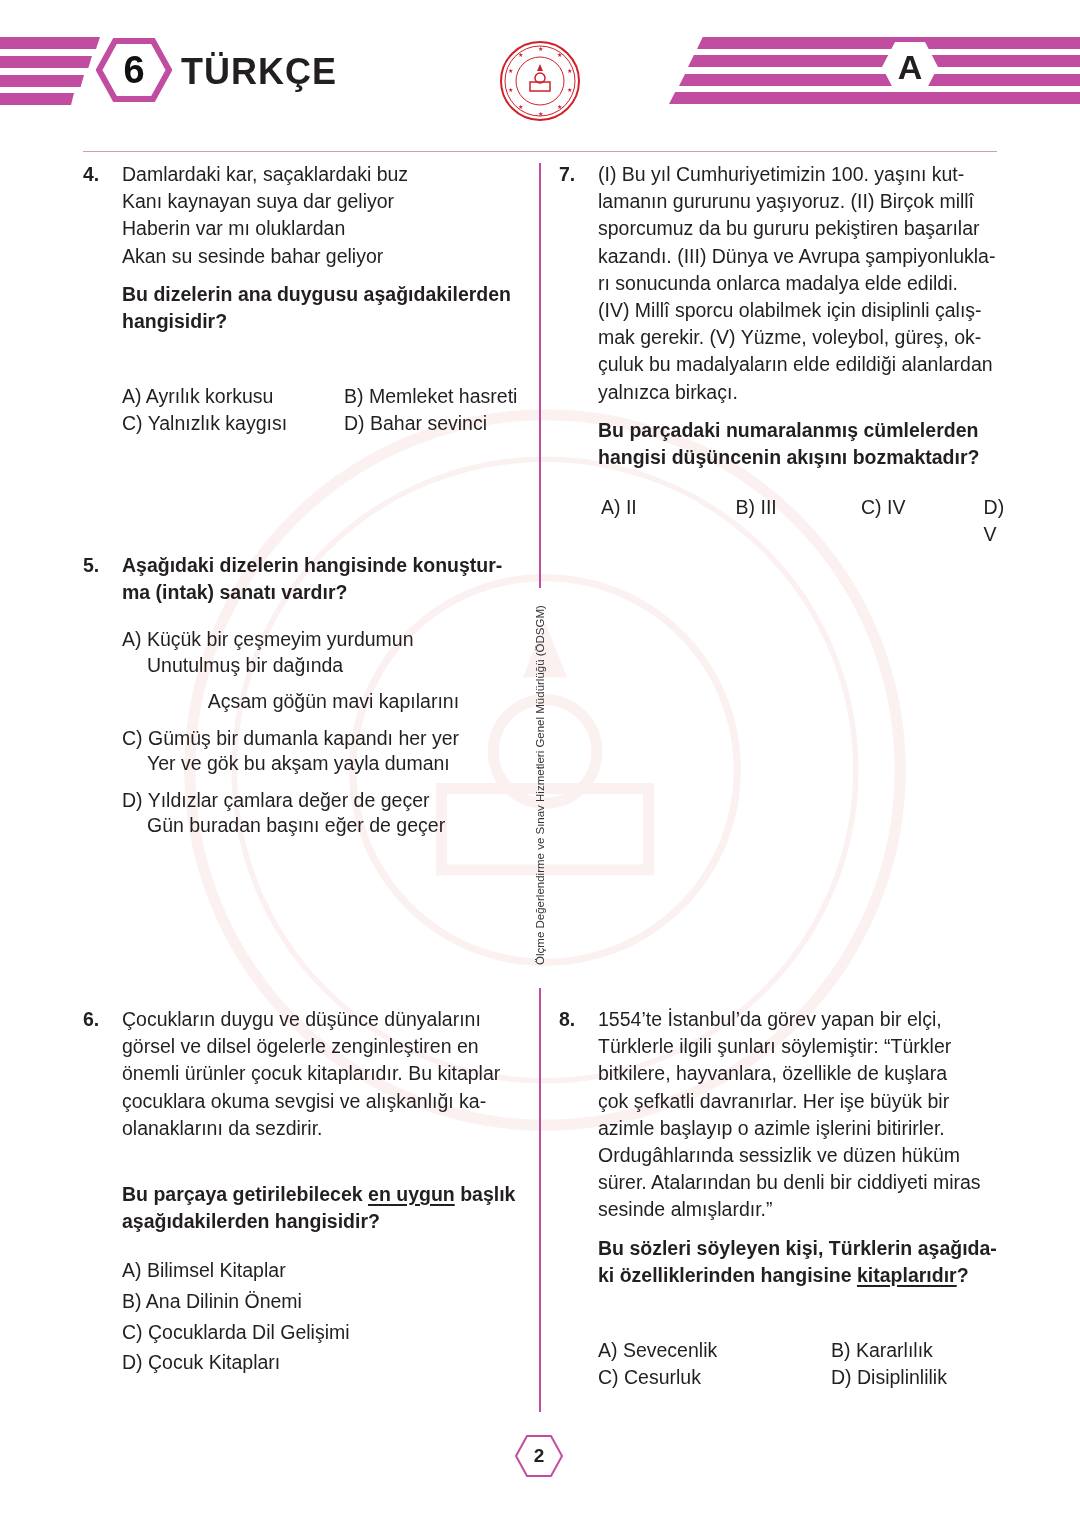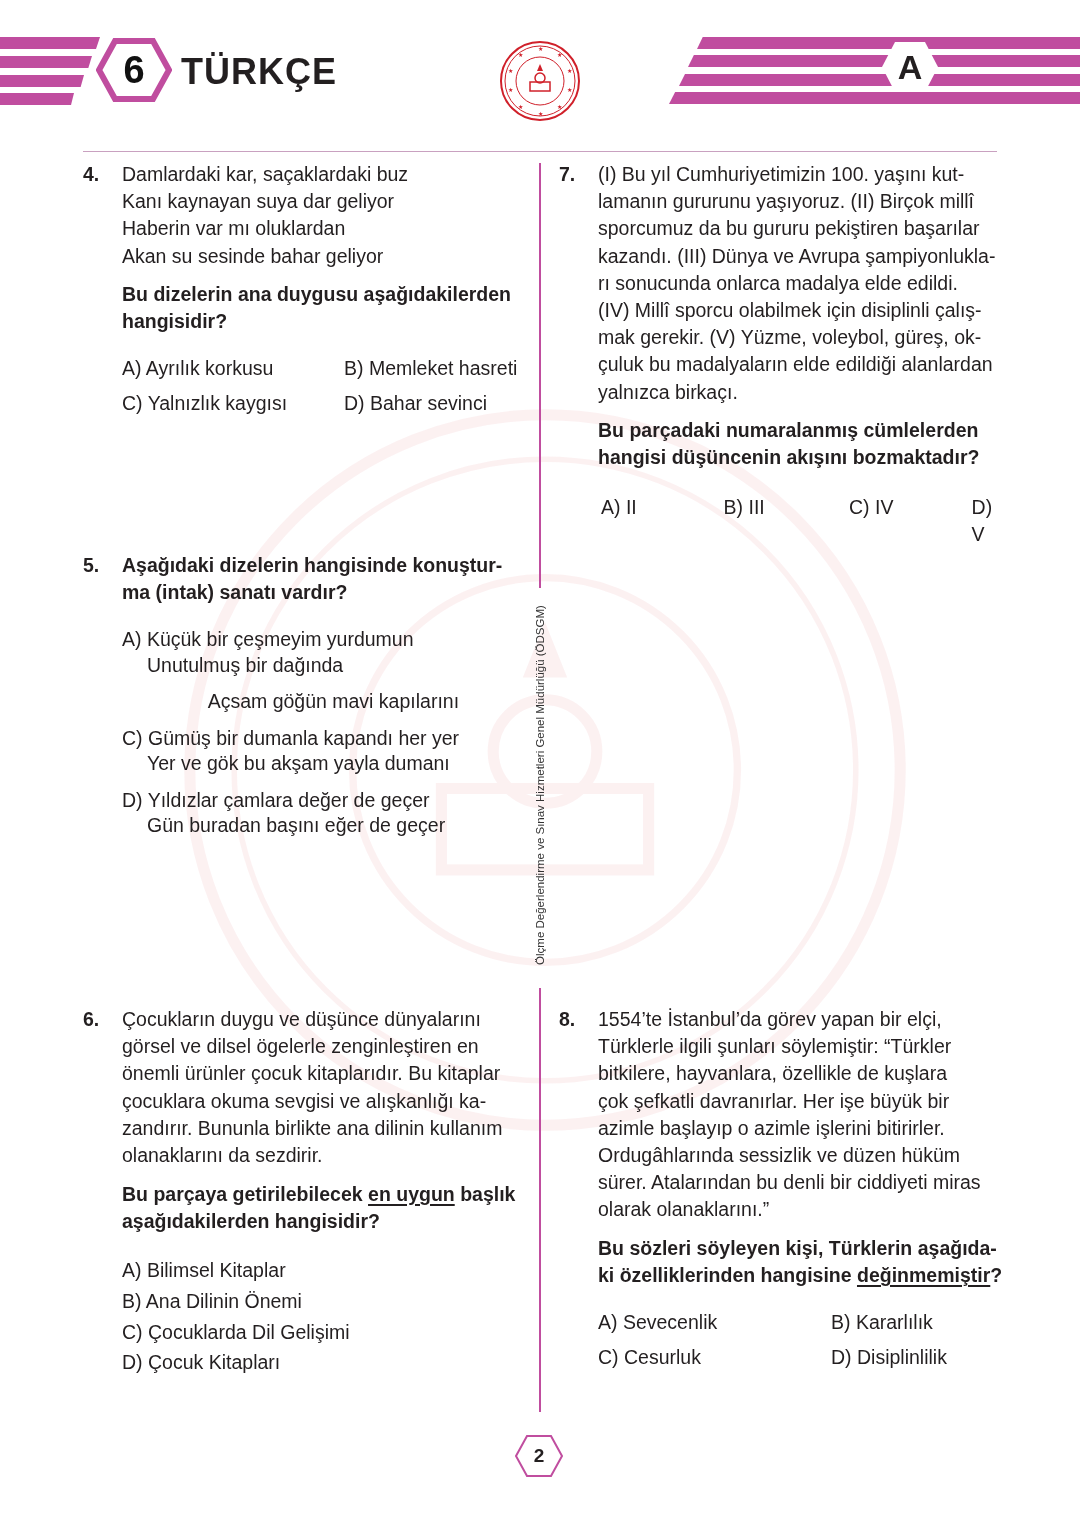--- a/index.html
+++ b/index.html
@@ -22,21 +22,21 @@
            letter-spacing: 1px; color: #231f20; line-height: 40px; }
   .hex-a { position: absolute; left: 880px; top: 40px; width: 60px; height: 54px; }
   .hex-a-label { position: absolute; left: 880px; top: 40px; width: 60px; height: 54px;
                  display: flex; align-items: center; justify-content: center;
                  font-weight: bold; font-size: 34px; color: #231f20; }
   .rule { position: absolute; left: 83px; top: 151px; width: 914px; height: 1px; background: #c9a1c0; }
   .vdiv { position: absolute; left: 539px; width: 2px; background: #c04d9f; }
   .sidecredit { position: absolute; left: 540px; top: 785px; transform: translate(-50%,-50%) rotate(-90deg);
                 font-size: 11.5px; white-space: nowrap; color: #333; }
   .watermark { position: absolute; left: 175px; top: 400px; width: 740px; height: 740px; opacity: 0.06; }
-  .opts2 { display: grid; grid-template-columns: 222px 200px; row-gap: 8px; }
+  .opts2 { display: grid; grid-template-columns: 222px 200px; row-gap: 0; margin-top: 28px; }
   .pageno { position: absolute; left: 514px; top: 1434px; width: 50px; height: 44px; }
   .pageno-label { position: absolute; left: 514px; top: 1434px; width: 50px; height: 44px;
                   display: flex; align-items: center; justify-content: center;
                   font-weight: bold; font-size: 19px; }
 </style>
 </head>
 <body>
 
 <svg class="watermark" viewBox="0 0 200 200">
   <circle cx="100" cy="100" r="96" fill="none" stroke="#d0202a" stroke-width="3"></circle>
@@ -143,21 +143,20 @@
   </div>
 </div>
 
 <div class="abs" style="left:83px; top:1006px;">
   <div class="abs qnum" style="left:0; top:0;">6.</div>
   <div class="abs txt" style="left:39px; top:0;">
     <span class="line">Çocukların duygu ve düşünce dünyalarını</span>
     <span class="line">görsel ve dilsel ögelerle zenginleştiren en</span>
     <span class="line">önemli ürünler çocuk kitaplarıdır. Bu kitaplar</span>
     <span class="line">çocuklara okuma sevgisi ve alışkanlığı ka-</span>
-    <span class="line">zandırır. Bununla birlikte ana dilinin kullanım</span>
     <span class="line">olanaklarını da sezdirir.</span>
   </div>
   <div class="abs txt bold" style="left:39px; top:175px;">
     <span class="line"><span>Bu parçaya getirilebilecek </span><span class="u">en uygun</span><span> başlık</span></span>
     <span class="line">aşağıdakilerden hangisidir?</span>
   </div>
   <div class="abs txt" style="left:39px; top:249px; line-height:30.8px;">
     <span class="line">A) Bilimsel Kitaplar</span>
     <span class="line">B) Ana Dilinin Önemi</span>
     <span class="line">C) Çocuklarda Dil Gelişimi</span>
@@ -177,41 +176,41 @@
     <span class="line">mak gerekir. (V) Yüzme, voleybol, güreş, ok-</span>
     <span class="line">çuluk bu madalyaların elde edildiği alanlardan</span>
     <span class="line">yalnızca birkaçı.</span>
   </div>
   <div class="abs txt bold" style="left:39px; top:256px;">
     <span class="line">Bu parçadaki numaralanmış cümlelerden</span>
     <span class="line">hangisi düşüncenin akışını bozmaktadır?</span>
   </div>
   <div class="abs txt" style="left:42px; top:333px; display:flex;gap:23px;">
     <span style="width:105px;">A) II</span>
-    <span style="width:108px;">B) III</span>
+    <span style="width:108px;margin-left:12px;">B) III</span>
     <span style="width:105px;">C) IV</span>
     <span>D) V</span>
   </div>
 </div>
 
 <div class="abs" style="left:559px; top:1006px;">
   <div class="abs qnum" style="left:0; top:0;">8.</div>
   <div class="abs txt" style="left:39px; top:0;">
     <span class="line">1554’te İstanbul’da görev yapan bir elçi,</span>
     <span class="line">Türklerle ilgili şunları söylemiştir: “Türkler</span>
     <span class="line">bitkilere, hayvanlara, özellikle de kuşlara</span>
     <span class="line">çok şefkatli davranırlar. Her işe büyük bir</span>
     <span class="line">azimle başlayıp o azimle işlerini bitirirler.</span>
     <span class="line">Ordugâhlarında sessizlik ve düzen hüküm</span>
     <span class="line">sürer. Atalarından bu denli bir ciddiyeti miras</span>
-    <span class="line">olarak olanaklarını.”</span>
+    <span class="line">sesinde almışlardır.”</span>
   </div>
   <div class="abs txt bold" style="left:39px; top:229px;">
     <span class="line">Bu sözleri söyleyen kişi, Türklerin aşağıda-</span>
-    <span class="line"><span>ki özelliklerinden hangisine </span><span class="u">değinmemiştir</span><span>?</span></span>
+    <span class="line"><span>ki özelliklerinden hangisine </span><span class="u">kitaplarıdır</span><span>?</span></span>
   </div>
   <div class="abs txt opts2" style="left:39px; top:303px; grid-template-columns:233px 200px;">
     <span>A) Sevecenlik</span>
     <span>B) Kararlılık</span>
     <span>C) Cesurluk</span>
     <span>D) Disiplinlilik</span>
   </div>
 </div>
 
 <svg class="pageno" viewBox="0 0 50 44">

